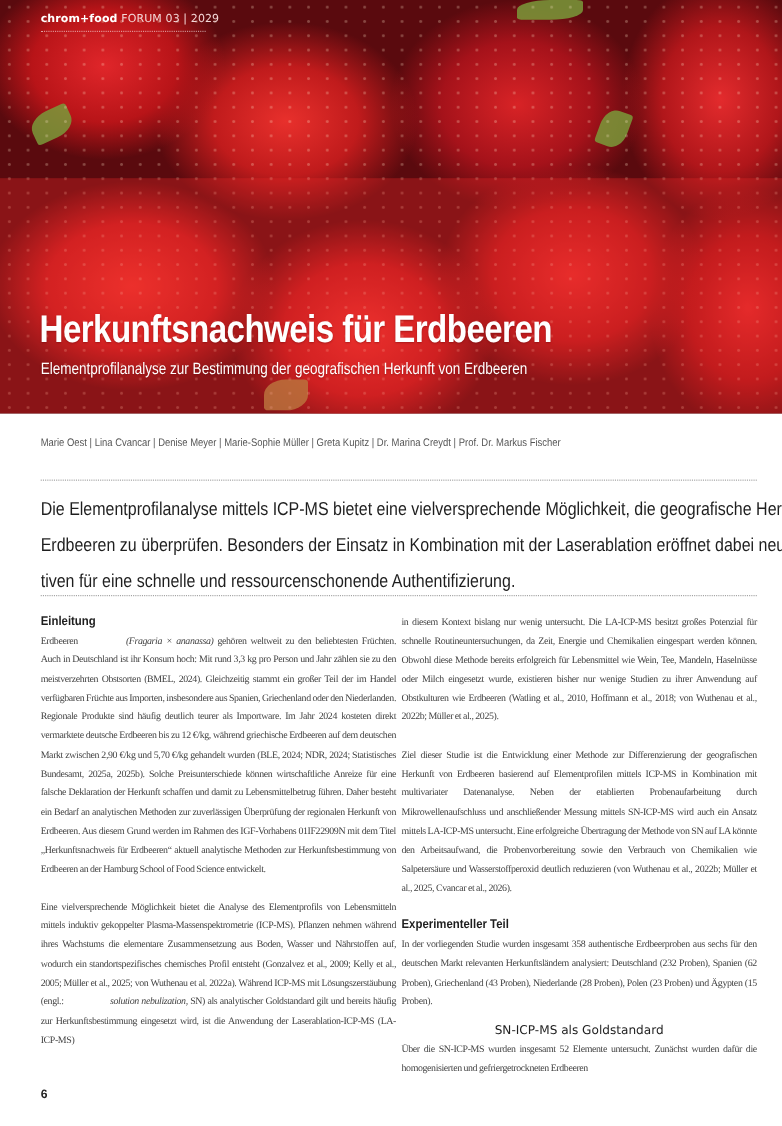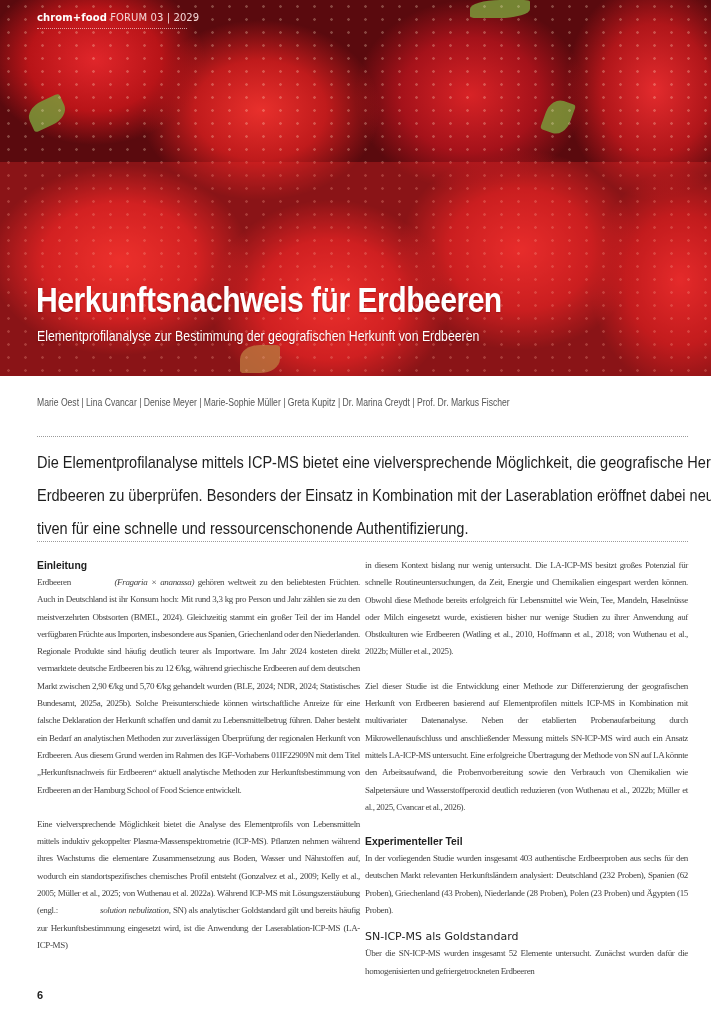--- a/index.html
+++ b/index.html
@@ -36,21 +36,21 @@
     .lead { position: absolute; left: 37px; top: 446px; width: 760px; font-family: "Liberation Sans", sans-serif; font-size: 17px; line-height: 33px; color: #1e1e1e; transform: scaleX(0.855); transform-origin: left top; }
     .lead div { white-space: nowrap; }
 
     .col { position: absolute; top: 557px; width: 323px; font-family: "DejaVu Sans", sans-serif; font-size: 9px; line-height: 17.3px; color: #444; }
     .col-left { left: 37px; }
     .col-right { left: 365px; }
     .col p { margin: 0; text-align: justify; letter-spacing: -0.35px; word-spacing: -0.3px; font-family: Liberation Serif, serif; }
     .col p + p { margin-top: 17px; }
     .col h2 { margin: 0; font-family: "Liberation Sans", sans-serif; font-size: 11.5px; font-weight: bold; color: #1e1e1e; line-height: 17px; }
     .col h2.cond { transform: scaleX(0.9); transform-origin: left top; }
-    .col h3 { margin: 0; font-family: "DejaVu Sans", sans-serif; font-size: 11px; font-weight: normal; color: #1e1e1e; line-height: 17px; }
+    .col h3 { margin: 0; font-family: "DejaVu Sans", sans-serif; font-size: 11px; font-weight: normal; color: #1e1e1e; line-height: 17px; text-align: center; }
     .col .gap { height: 17px; }
     .col i { font-style: italic; margin-left: 40px; }
 
     .pagenum { position: absolute; left: 37px; top: 989px; font-family: "Liberation Sans", sans-serif; font-size: 11px; font-weight: bold; color: #222; }
   </style>
 </head>
 <body>
 
 <div class="hero">
   <div class="leaf" style="left:28px;top:100px;width:38px;height:26px;transform:rotate(-25deg);"></div>
@@ -84,19 +84,19 @@
   <h2 class="cond">Einleitung</h2>
   <p><span>Erdbeeren </span><i>(Fragaria × ananassa)</i><span> gehören weltweit zu den beliebtesten Früchten. Auch in Deutschland ist ihr Konsum hoch: Mit rund 3,3 kg pro Person und Jahr zählen sie zu den meistverzehrten Obstsorten (BMEL, 2024). Gleichzeitig stammt ein großer Teil der im Handel verfügbaren Früchte aus Importen, insbesondere aus Spanien, Griechenland oder den Niederlanden. Regionale Produkte sind häufig deutlich teurer als Importware. Im Jahr 2024 kosteten direkt vermarktete deutsche Erdbeeren bis zu 12 €/kg, während griechische Erdbeeren auf dem deutschen Markt zwischen 2,90 €/kg und 5,70 €/kg gehandelt wurden (BLE, 2024; NDR, 2024; Statistisches Bundesamt, 2025a, 2025b). Solche Preisunterschiede können wirtschaftliche Anreize für eine falsche Deklaration der Herkunft schaffen und damit zu Lebensmittelbetrug führen. Daher besteht ein Bedarf an analytischen Methoden zur zuverlässigen Überprüfung der regionalen Herkunft von Erdbeeren. Aus diesem Grund werden im Rahmen des IGF-Vorhabens 01IF22909N mit dem Titel „Herkunftsnachweis für Erdbeeren“ aktuell analytische Methoden zur Herkunftsbestimmung von Erdbeeren an der Hamburg School of Food Science entwickelt.</span></p>
   <p><span>Eine vielversprechende Möglichkeit bietet die Analyse des Elementprofils von Lebensmitteln mittels induktiv gekoppelter Plasma-Massenspektrometrie (ICP-MS). Pflanzen nehmen während ihres Wachstums die elementare Zusammensetzung aus Boden, Wasser und Nährstoffen auf, wodurch ein standortspezifisches chemisches Profil entsteht (Gonzalvez et al., 2009; Kelly et al., 2005; Müller et al., 2025; von Wuthenau et al. 2022a). Während ICP-MS mit Lösungszerstäubung (engl.: </span><i>solution nebulization,</i><span> SN) als analytischer Goldstandard gilt und bereits häufig zur Herkunftsbestimmung eingesetzt wird, ist die Anwendung der Laserablation-ICP-MS (LA-ICP-MS)</span></p>
 </div>
 
 <div class="col col-right">
   <p>in diesem Kontext bislang nur wenig untersucht. Die LA-ICP-MS besitzt großes Potenzial für schnelle Routineuntersuchungen, da Zeit, Energie und Chemikalien eingespart werden können. Obwohl diese Methode bereits erfolgreich für Lebensmittel wie Wein, Tee, Mandeln, Haselnüsse oder Milch eingesetzt wurde, existieren bisher nur wenige Studien zu ihrer Anwendung auf Obstkulturen wie Erdbeeren (Watling et al., 2010, Hoffmann et al., 2018; von Wuthenau et al., 2022b; Müller et al., 2025).</p>
   <p>Ziel dieser Studie ist die Entwicklung einer Methode zur Differenzierung der geografischen Herkunft von Erdbeeren basierend auf Elementprofilen mittels ICP-MS in Kombination mit multivariater Datenanalyse. Neben der etablierten Probenaufarbeitung durch Mikrowellenaufschluss und anschließender Messung mittels SN-ICP-MS wird auch ein Ansatz mittels LA-ICP-MS untersucht. Eine erfolgreiche Übertragung der Methode von SN auf LA könnte den Arbeitsaufwand, die Probenvorbereitung sowie den Verbrauch von Chemikalien wie Salpetersäure und Wasserstoffperoxid deutlich reduzieren (von Wuthenau et al., 2022b; Müller et al., 2025, Cvancar et al., 2026).</p>
   <div class="gap"></div>
   <h2 class="cond">Experimenteller Teil</h2>
-  <p>In der vorliegenden Studie wurden insgesamt 403 authentische Erdbeerproben aus sechs für den deutschen Markt relevanten Herkunftsländern analysiert: Deutschland (232 Proben), Spanien (62 Proben), Griechenland (43 Proben), Niederlande (28 Proben), Polen (23 Proben) und Ägypten (15 Proben).</p>
+  <p>In der vorliegenden Studie wurden insgesamt 358 authentische Erdbeerproben aus sechs für den deutschen Markt relevanten Herkunftsländern analysiert: Deutschland (232 Proben), Spanien (62 Proben), Griechenland (43 Proben), Niederlande (28 Proben), Polen (23 Proben) und Ägypten (15 Proben).</p>
   <div class="gap" style="height:9px;"></div>
   <h3>SN-ICP-MS als Goldstandard</h3>
   <p>Über die SN-ICP-MS wurden insgesamt 52 Elemente untersucht. Zunächst wurden dafür die homogenisierten und gefriergetrockneten Erdbeeren</p>
 </div>
 
 <div class="pagenum">6</div>
 
 </body></html>

